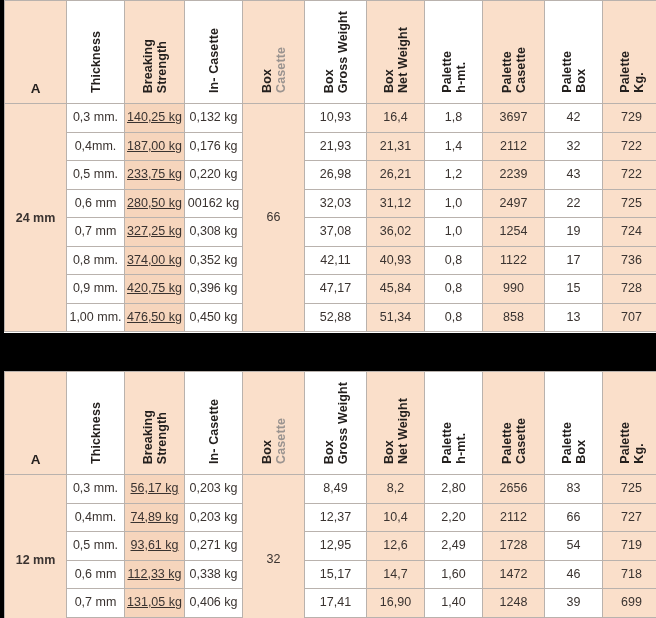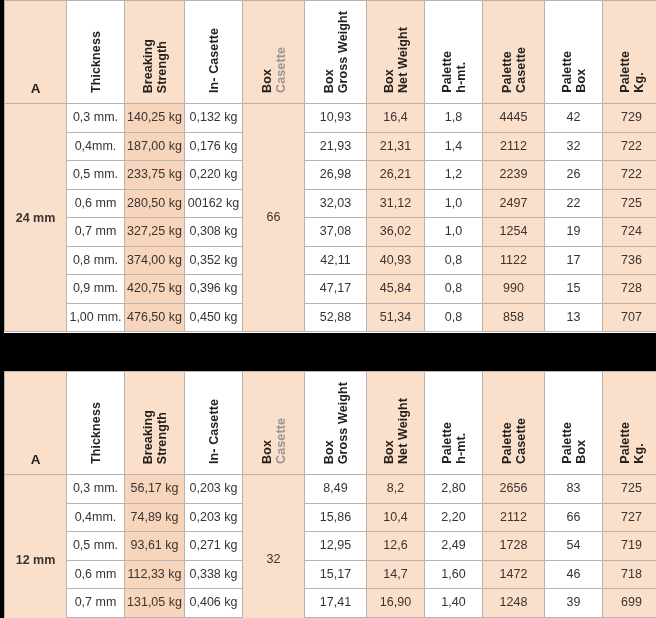--- a/index.html
+++ b/index.html
@@ -59,21 +59,21 @@
   col.c-bgw    { width: 62px; }
   col.c-bnw    { width: 58px; }
   col.c-ph     { width: 58px; }
   col.c-pc     { width: 62px; }
   col.c-pb     { width: 58px; }
   col.c-pk     { width: 58px; }
 
   
   .sh   { background: #fadfca; }
   .wh   { background: #ffffff; }
-  .sh-d { background: #f6d5bc; }
+  .sh-d { background: #f6d5bc; text-decoration: underline; }
 
   
   tr.head th {
     height: 103px;
     vertical-align: bottom;
     padding-bottom: 7px;
     border-bottom: 1px solid #b9b2ad;
   }
   .vtext {
     display: inline-block;
@@ -151,21 +151,21 @@
         <tbody>
           <tr class="datarow">
             <td class="sh cell-a" rowspan="8">24 mm</td>
             <td class="wh cell">0,3 mm.</td>
             <td class="sh-d cell">140,25 kg</td>
             <td class="wh cell">0,132 kg</td>
             <td class="sh cell" rowspan="8">66</td>
             <td class="wh cell">10,93</td>
             <td class="sh cell">16,4</td>
             <td class="wh cell">1,8</td>
-            <td class="sh cell">4445</td>
+            <td class="sh cell">3697</td>
             <td class="wh cell">42</td>
             <td class="sh cell">729</td>
           </tr>
           <tr class="datarow">
             <td class="wh cell">0,4mm.</td>
             <td class="sh-d cell">187,00 kg</td>
             <td class="wh cell">0,176 kg</td>
             <td class="wh cell">21,93</td>
             <td class="sh cell">21,31</td>
             <td class="wh cell">1,4</td>
@@ -174,21 +174,21 @@
             <td class="sh cell">722</td>
           </tr>
           <tr class="datarow">
             <td class="wh cell">0,5 mm.</td>
             <td class="sh-d cell">233,75 kg</td>
             <td class="wh cell">0,220 kg</td>
             <td class="wh cell">26,98</td>
             <td class="sh cell">26,21</td>
             <td class="wh cell">1,2</td>
             <td class="sh cell">2239</td>
-            <td class="wh cell">26</td>
+            <td class="wh cell">43</td>
             <td class="sh cell">722</td>
           </tr>
           <tr class="datarow">
             <td class="wh cell">0,6 mm</td>
             <td class="sh-d cell">280,50 kg</td>
             <td class="wh cell">00162 kg</td>
             <td class="wh cell">32,03</td>
             <td class="sh cell">31,12</td>
             <td class="wh cell">1,0</td>
             <td class="sh cell">2497</td>
@@ -291,21 +291,21 @@
             <td class="sh cell">8,2</td>
             <td class="wh cell">2,80</td>
             <td class="sh cell">2656</td>
             <td class="wh cell">83</td>
             <td class="sh cell">725</td>
           </tr>
           <tr class="datarow">
             <td class="wh cell">0,4mm.</td>
             <td class="sh-d cell">74,89 kg</td>
             <td class="wh cell">0,203 kg</td>
-            <td class="wh cell">15,86</td>
+            <td class="wh cell">12,37</td>
             <td class="sh cell">10,4</td>
             <td class="wh cell">2,20</td>
             <td class="sh cell">2112</td>
             <td class="wh cell">66</td>
             <td class="sh cell">727</td>
           </tr>
           <tr class="datarow">
             <td class="wh cell">0,5 mm.</td>
             <td class="sh-d cell">93,61 kg</td>
             <td class="wh cell">0,271 kg</td>

